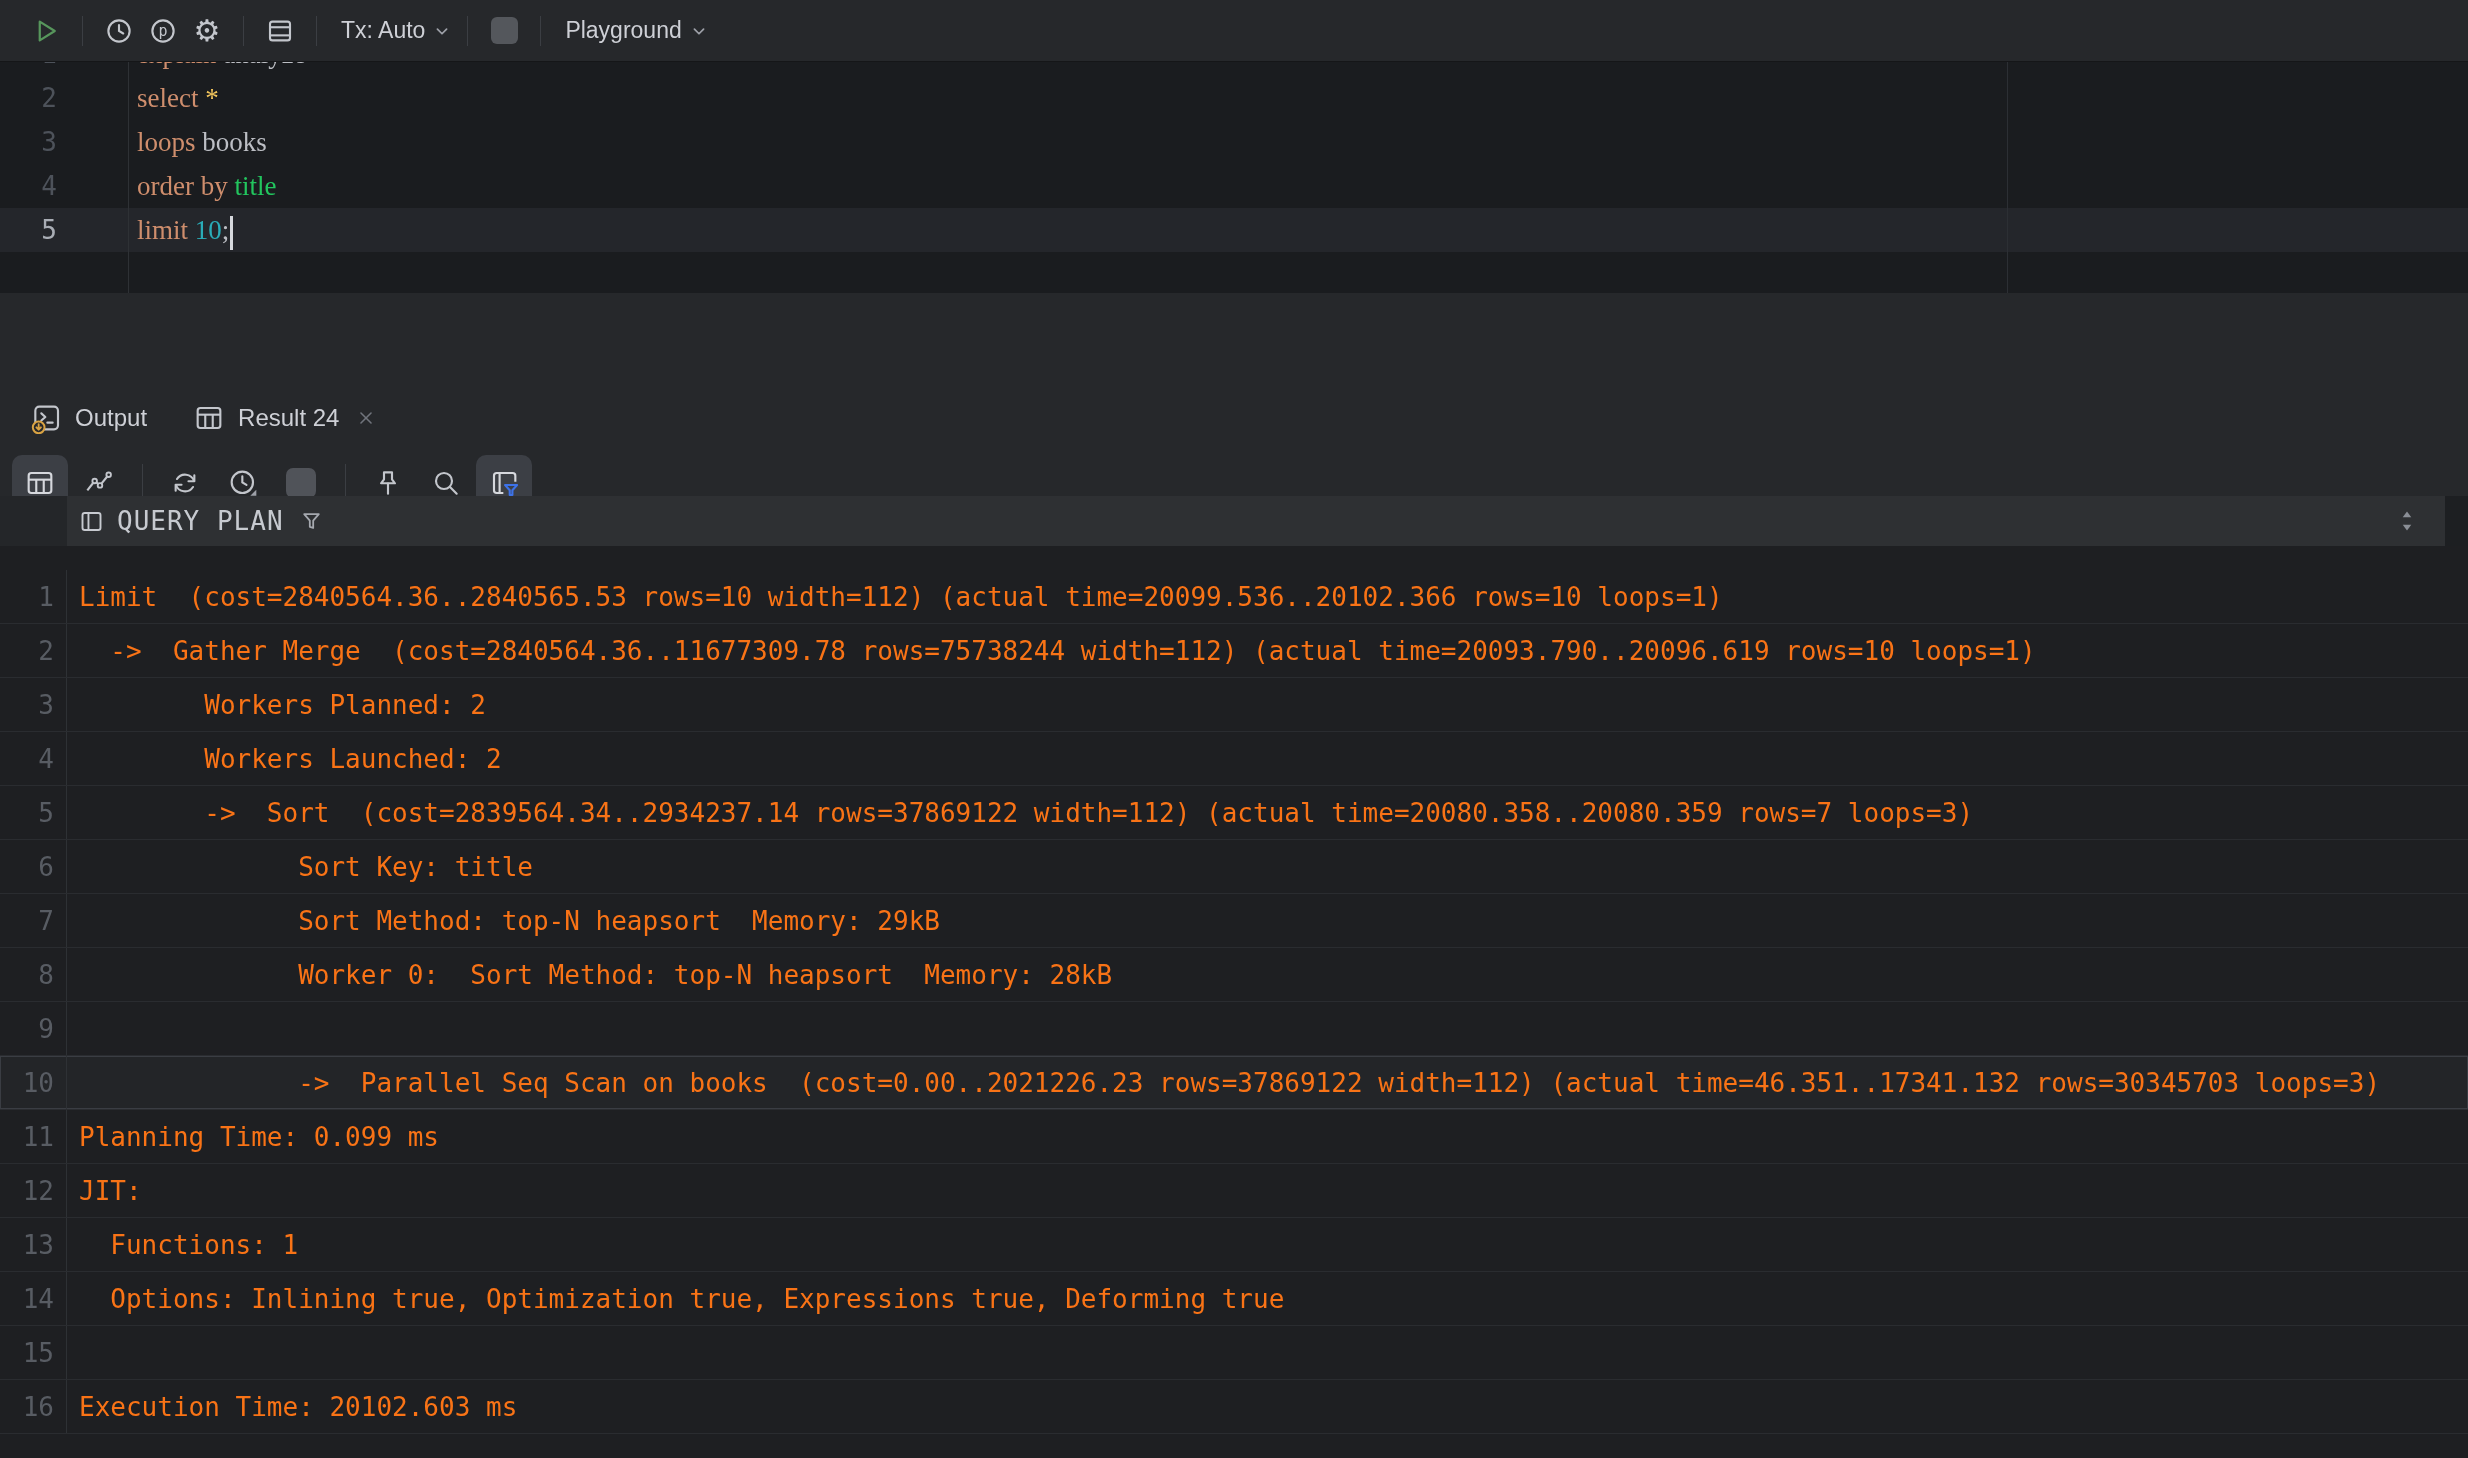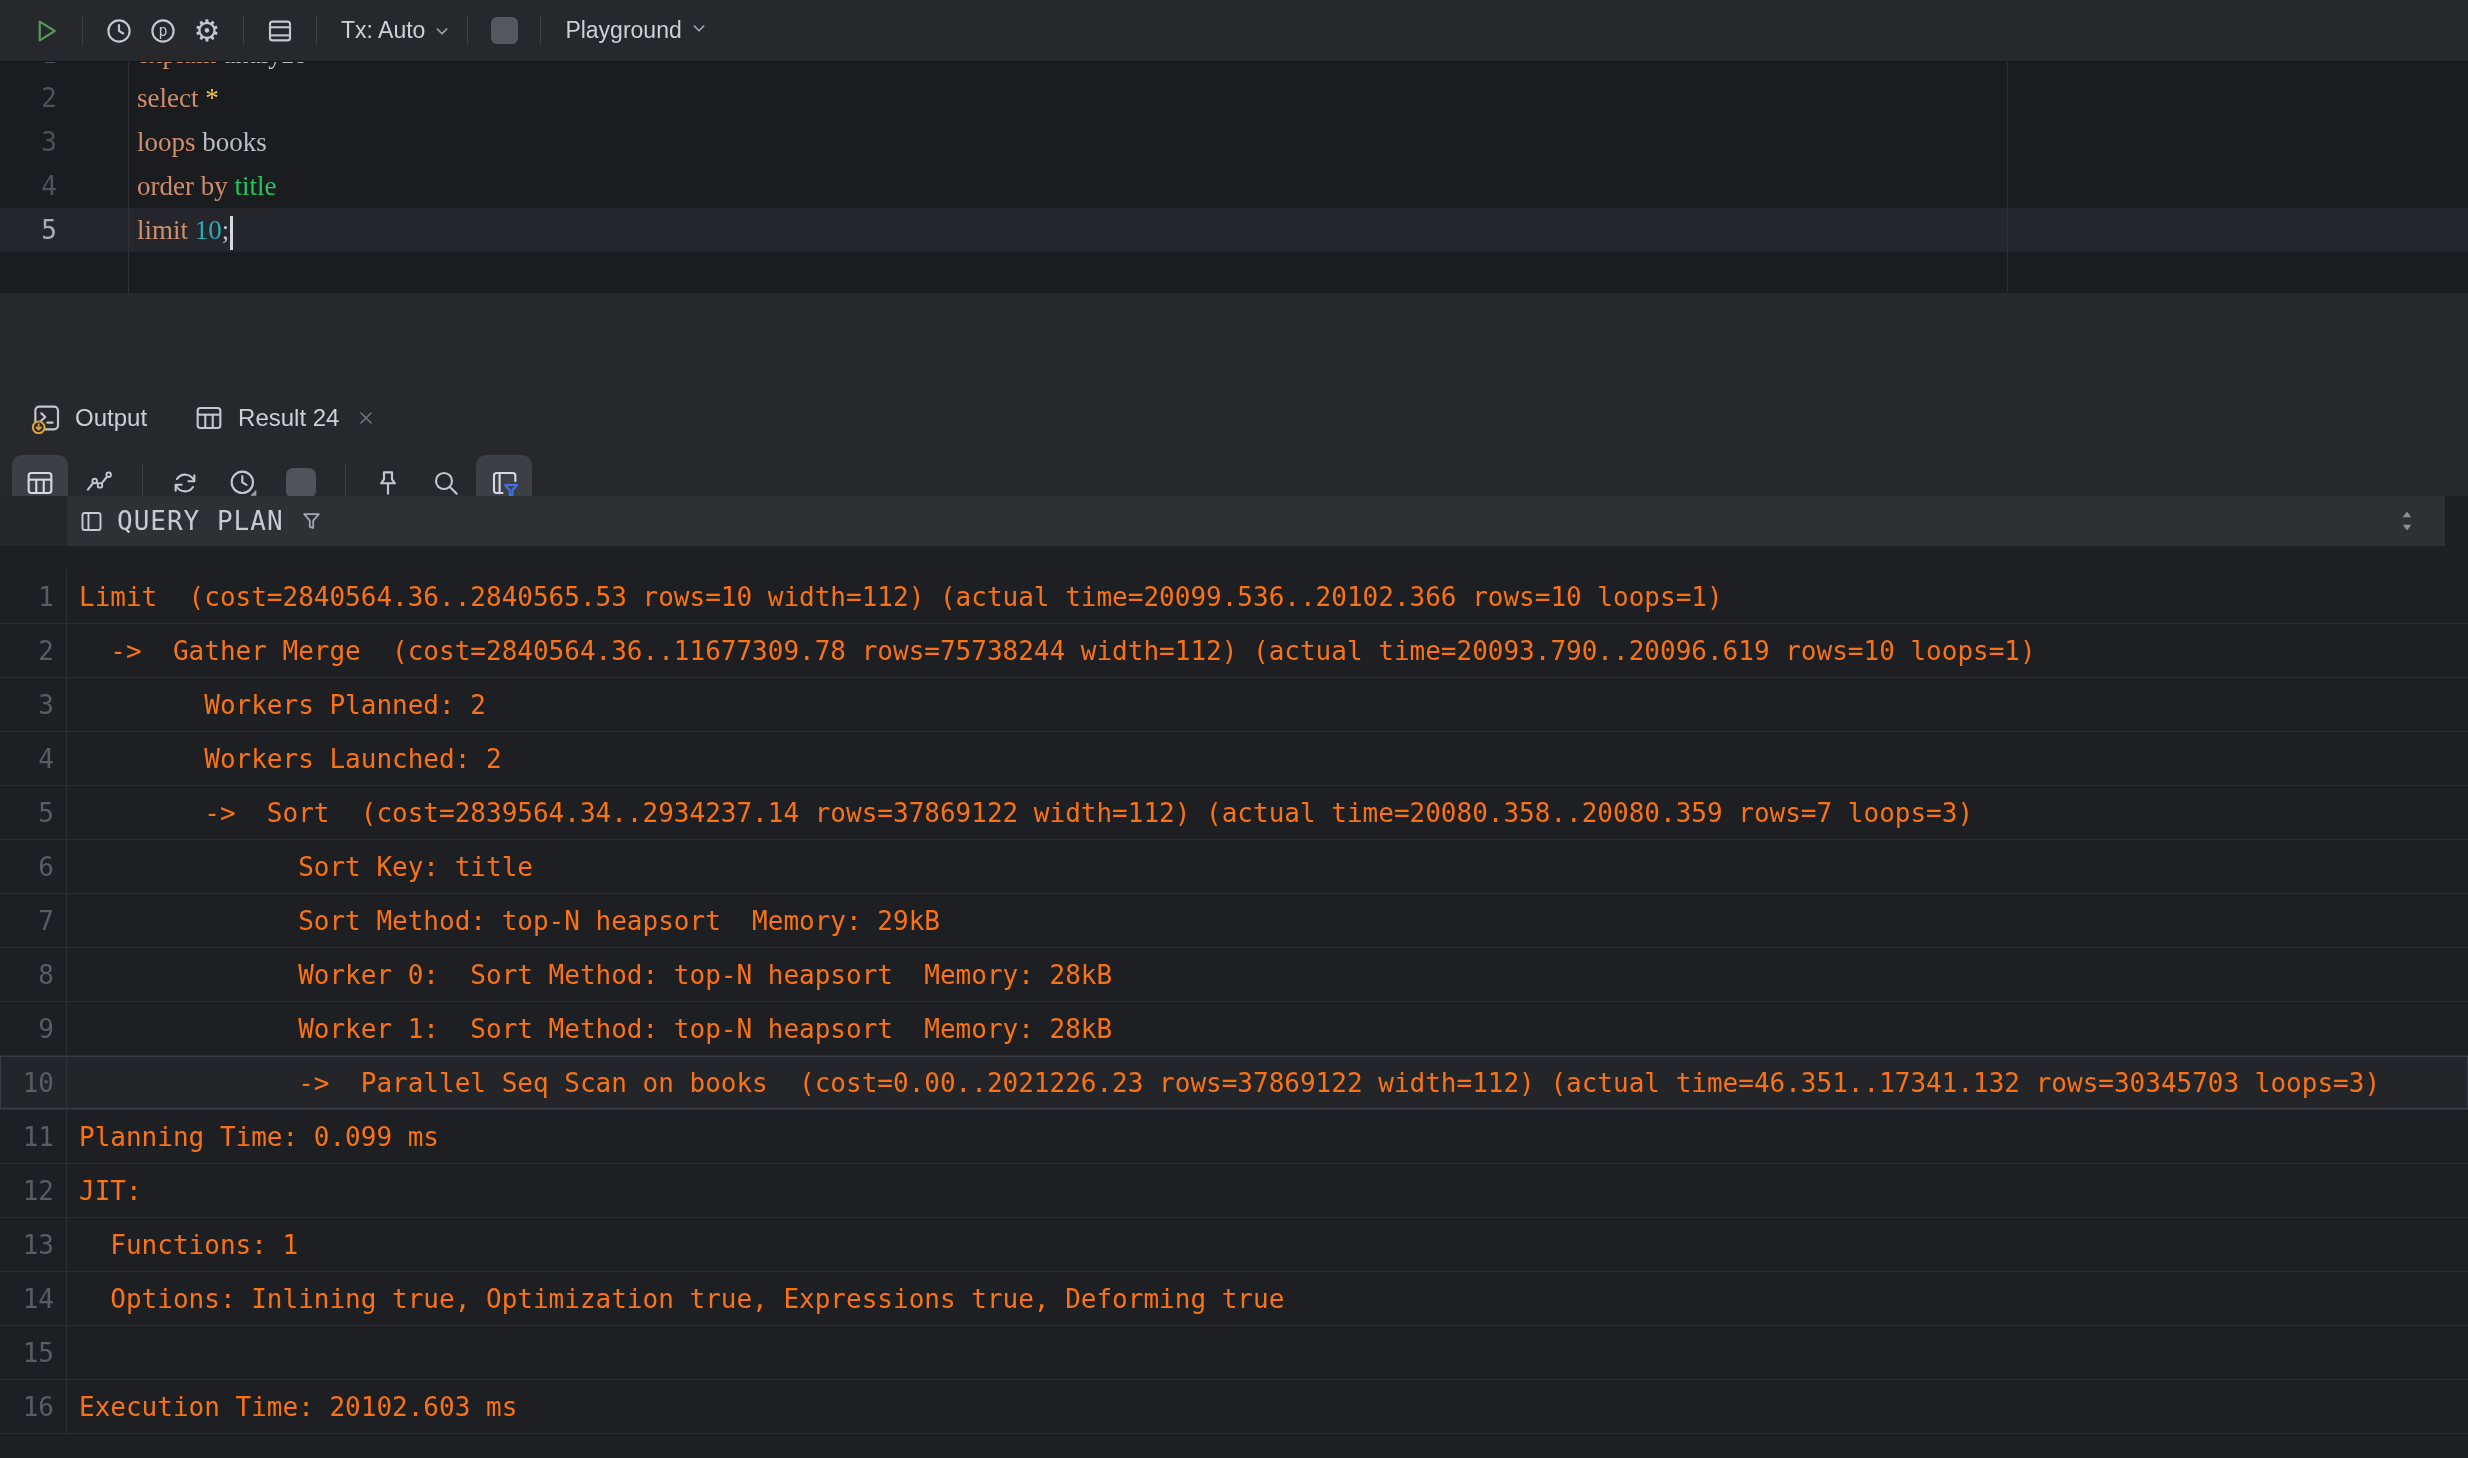--- a/index.html
+++ b/index.html
@@ -113,21 +113,21 @@
     <span class="tb-label">Tx: Auto</span>
     <svg width="22" height="22" viewBox="0 0 24 24">
       <path d="M7 10 l5 5 l5 -5" fill="none" stroke="#9da0a8" stroke-width="1.9" stroke-linecap="round" stroke-linejoin="round"></path>
     </svg>
   </div>
   <div class="tb-sep"></div>
   <div class="tb-btn">
     <div class="stop-sq"></div>
   </div>
   <div class="tb-sep"></div>
-  <div style="display:flex;align-items:flex-start;">
+  <div style="display:flex;align-items:center;">
     <span class="tb-label">Playground</span>
     <svg width="22" height="22" viewBox="0 0 24 24">
       <path d="M7 10 l5 5 l5 -5" fill="none" stroke="#9da0a8" stroke-width="1.9" stroke-linecap="round" stroke-linejoin="round"></path>
     </svg>
   </div>
 </div>
 
 <div class="editor">
   <div>
       <div class="code-line" style="top: -30px;"><span class="lnum">1</span><span class="lcode"><span class="tk-kw">explain </span><span class="tk-pl">analyze</span></span></div>
@@ -280,21 +280,20 @@
     <div class="prow">
       <div class="pnum">7</div>
       <div class="ptext">              Sort Method: top-N heapsort  Memory: 29kB</div>
     </div>
     <div class="prow">
       <div class="pnum">8</div>
       <div class="ptext">              Worker 0:  Sort Method: top-N heapsort  Memory: 28kB</div>
     </div>
     <div class="prow">
       <div class="pnum">9</div>
-      <div class="ptext">              Worker 1:  Sort Method: top-N heapsort  Memory: 28kB</div>
     </div>
     <div class="prow sel">
       <div class="pnum">10</div>
       <div class="ptext">              -&gt;  Parallel Seq Scan on books  (cost=0.00..2021226.23 rows=37869122 width=112) (actual time=46.351..17341.132 rows=30345703 loops=3)</div>
     </div>
     <div class="prow">
       <div class="pnum">11</div>
       <div class="ptext">Planning Time: 0.099 ms</div>
     </div>
     <div class="prow">

